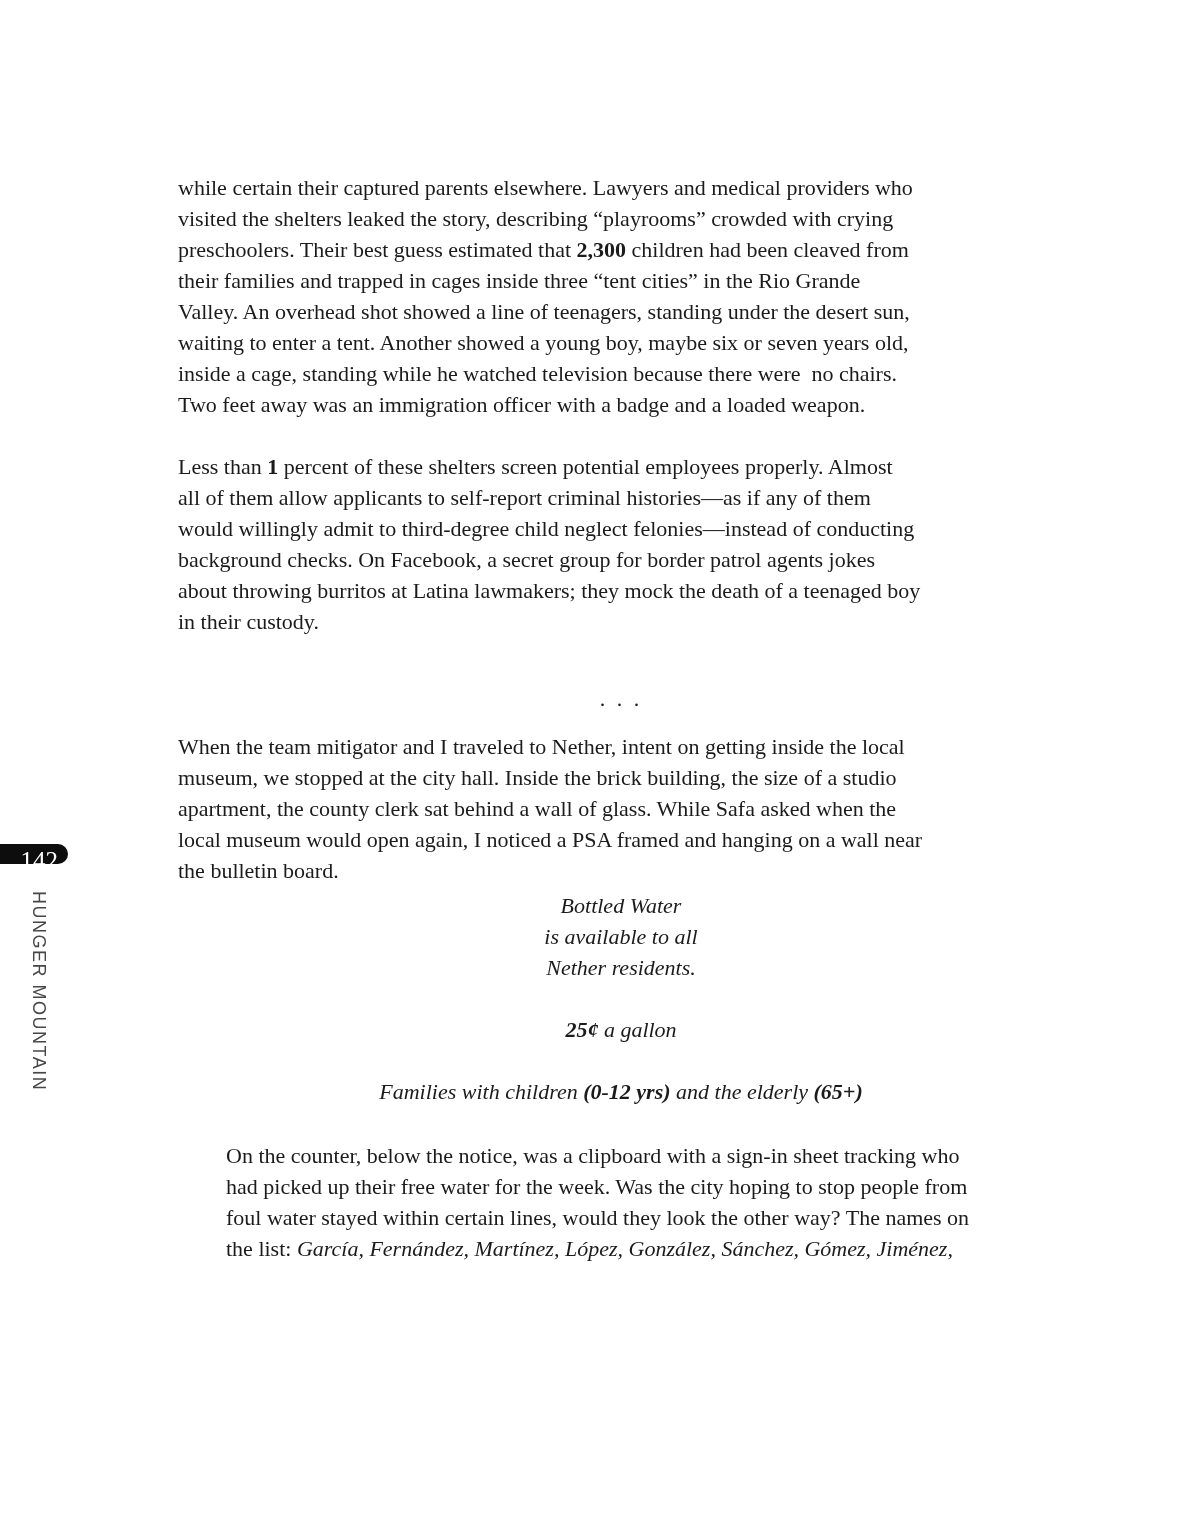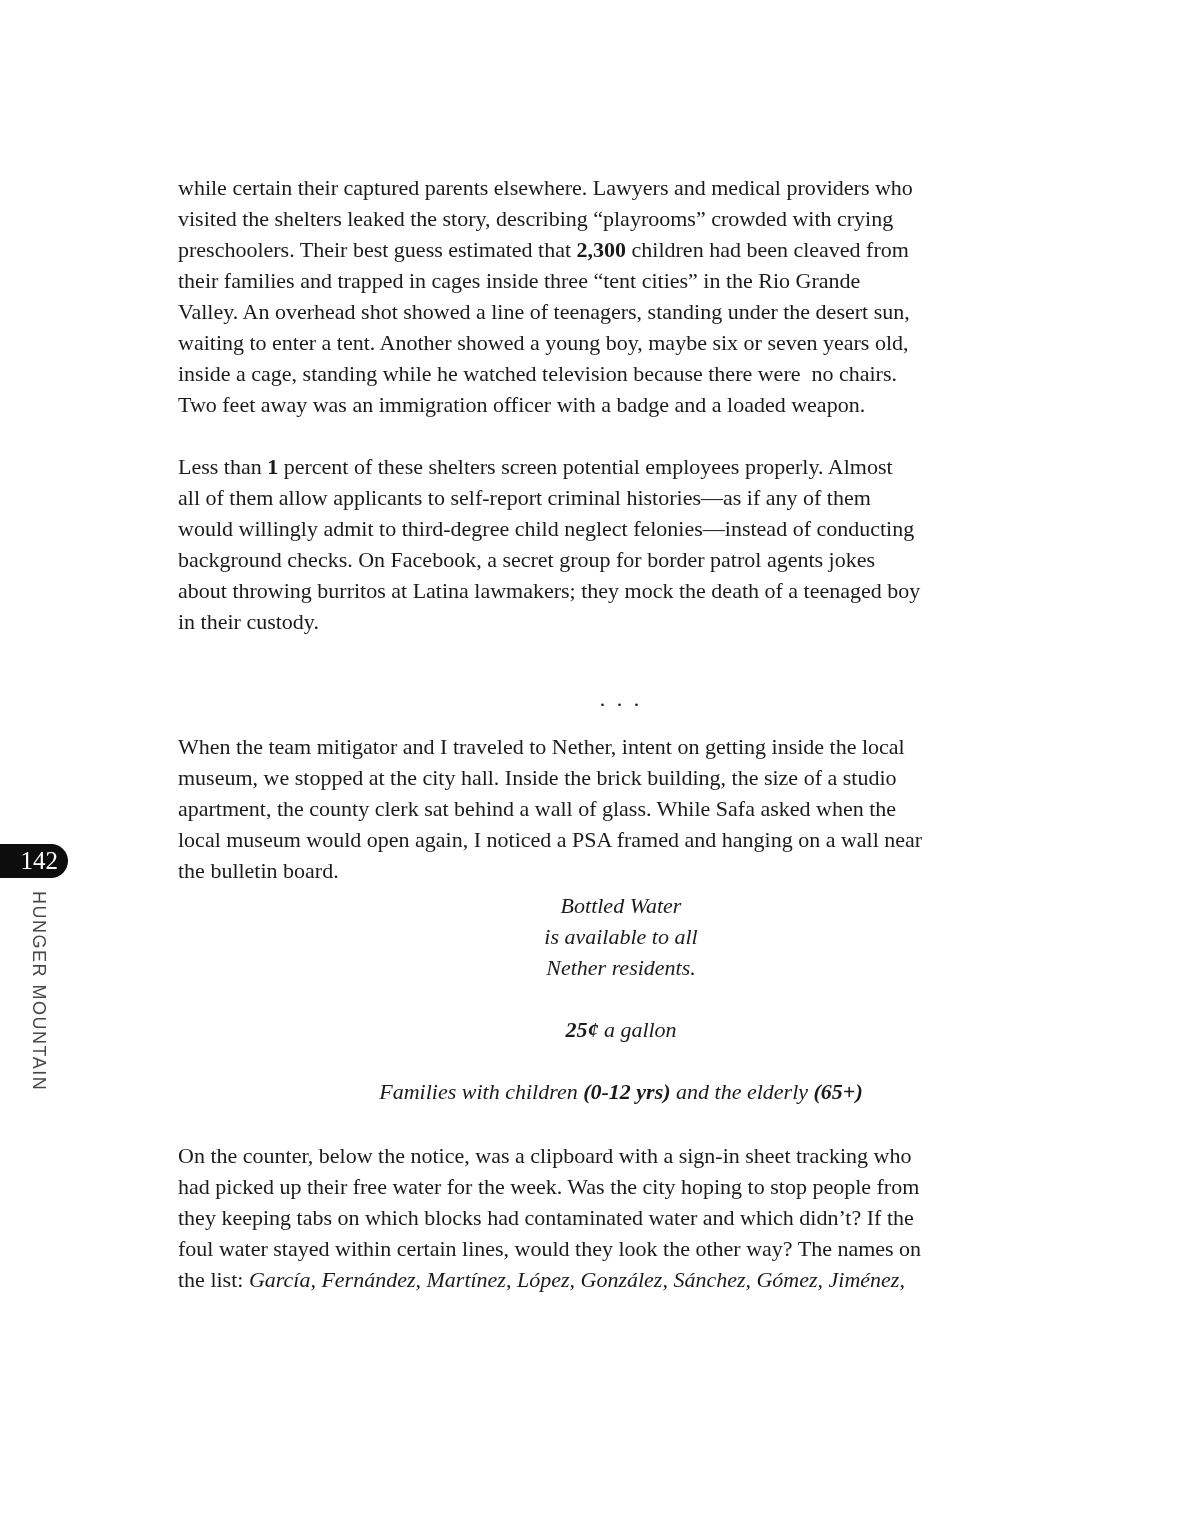--- a/index.html
+++ b/index.html
@@ -12,21 +12,21 @@
   html,body{margin:0;padding:0;background:#ffffff;}
   .page{
     position:relative;
     width:1195px;height:1536px;
     background:var(--page-bg);
     overflow:hidden;
   }
   
   .badge{
     position:absolute;left:0;top:844px;
-    width:68px;height:34px;
+    width:68px;height:20px;
     background:var(--badge-bg);
     border-radius:0 17px 17px 0;
     box-sizing:border-box;
     text-align:right;padding-right:10px;
     font-family:"Liberation Serif",serif;
     font-size:25px;line-height:33px;
     color:var(--badge-text);
   }
   
   .spine{
@@ -48,21 +48,21 @@
   .line{white-space:pre;}
   .para .line{text-align:left;}
   .center .line{text-align:center;}
   .para + .para{margin-top:31px;}
   .separator{
     margin-top:46px;margin-bottom:17px;
     text-align:center;letter-spacing:3px;
   }
   .center + .center{margin-top:31px;}
   .para + .center{margin-top:4px;}
-  .center + .para{margin-top:33px;}
+  .center + .para{margin-top:33px;margin-left:48px;}
   .b{font-weight:bold;margin-top:48px;}
   .i{font-style:italic;}
 </style>
 </head>
 <body>
 
 <div class="page">
 
   <div class="badge">
     <span>142</span>
@@ -104,19 +104,18 @@
       </div>
       <div class="block center">
         <div class="line"><span class="b i">25¢</span><span class="i"> a gallon</span></div>
       </div>
       <div class="block center">
         <div class="line"><span class="i">Families with children </span><span class="b i">(0-12 yrs)</span><span class="i"> and the elderly </span><span class="b i">(65+)</span></div>
       </div>
       <div class="block para">
         <div class="line"><span>On the counter, below the notice, was a clipboard with a sign-in sheet tracking who</span></div>
         <div class="line"><span>had picked up their free water for the week. Was the city hoping to stop people from</span></div>
-        <div class="line"><span>they keeping tabs on which blocks had contaminated water and which didn’t? If the</span></div>
         <div class="line"><span>foul water stayed within certain lines, would they look the other way? The names on</span></div>
         <div class="line"><span>the list: </span><span class="i">García, Fernández, Martínez, López, González, Sánchez, Gómez, Jiménez,</span></div>
       </div>
     </div>
 
 </div>
 
 </body></html>

